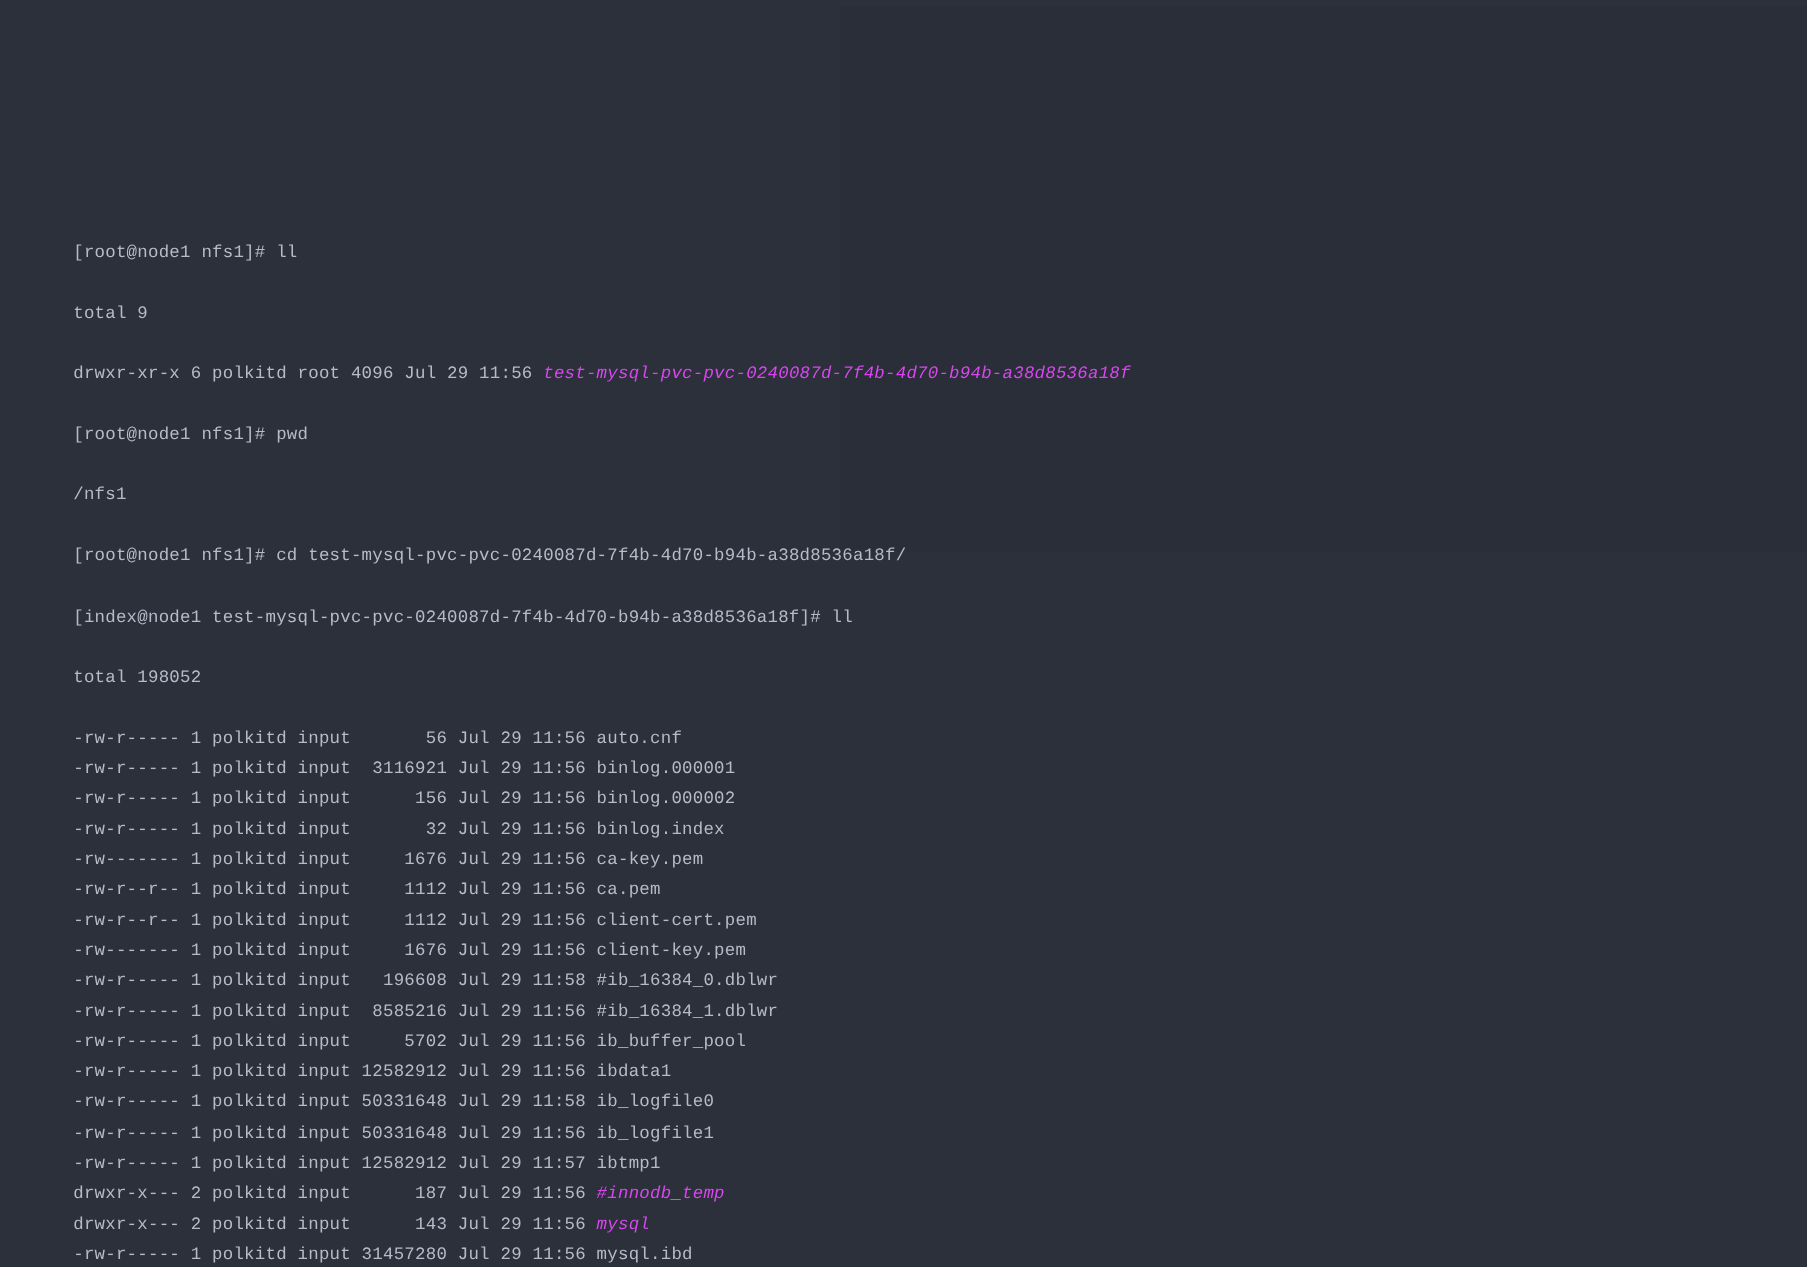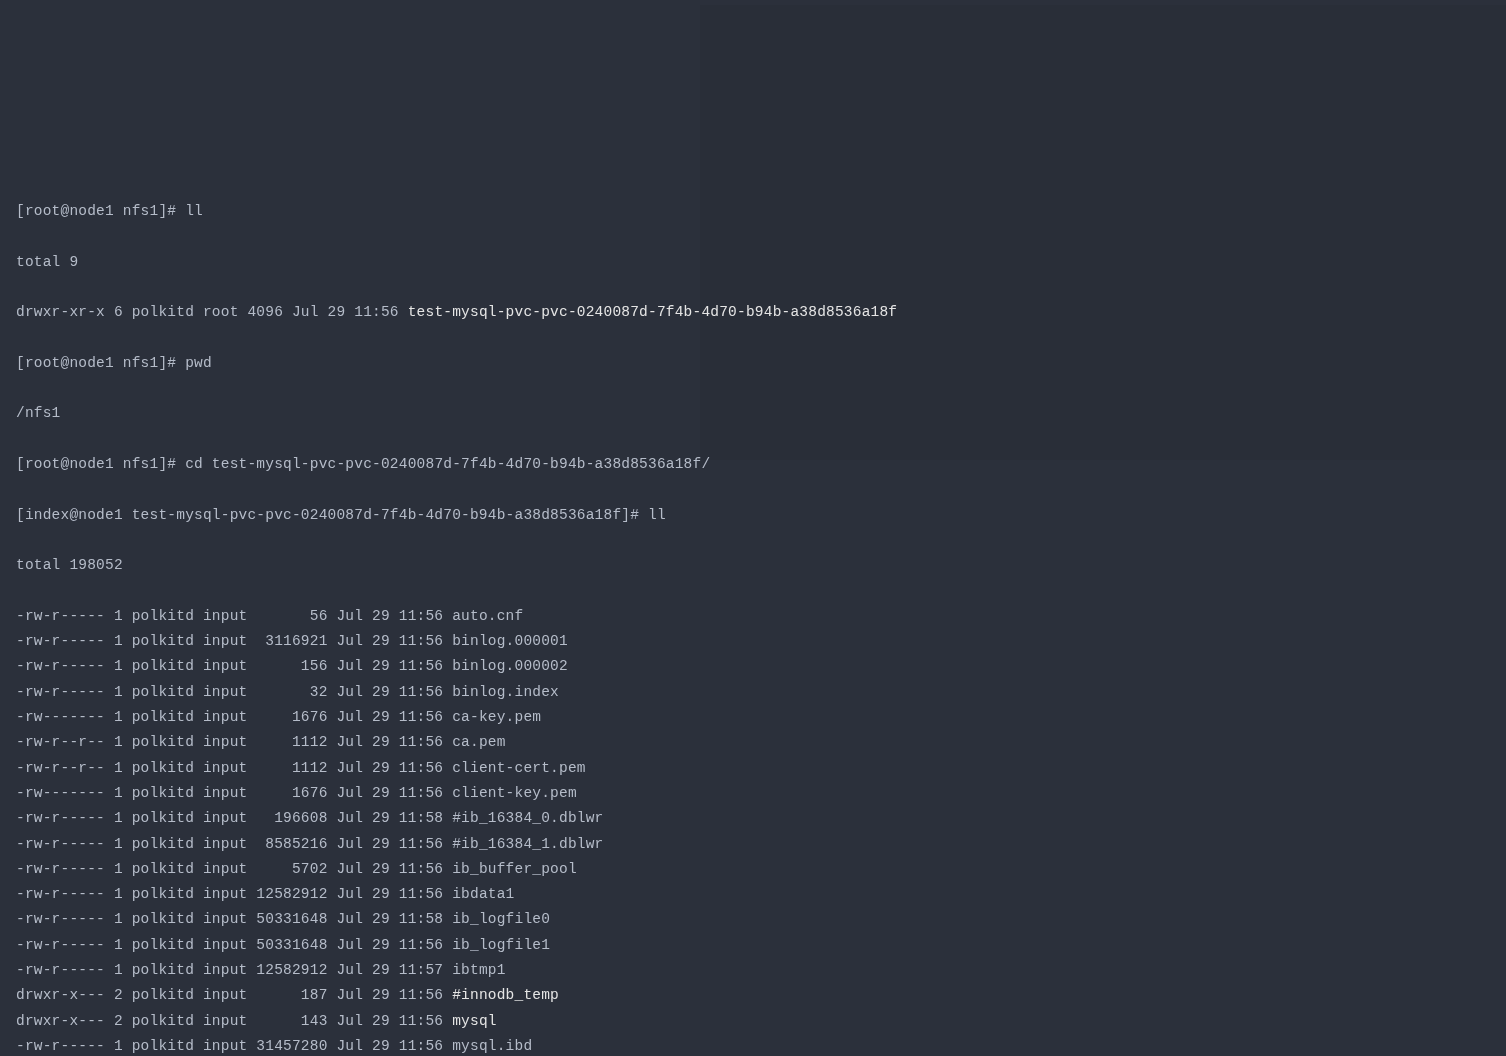--- a/index.html
+++ b/index.html
@@ -9,23 +9,23 @@
       font-family: 'Consolas', 'Monaco', 'Courier New', monospace;
       font-size: 14.5px;
       line-height: 25.3px;
       padding: 22px 16px 16px 16px;
       width: 1506px;
       min-height: 1056px;
       position: relative;
       white-space: pre;
       letter-spacing: 0.2px;
     }
-    .line { display: block; }
+    .line { display: block; margin-left: 45px; }
     .prompt { color: #b5bcc9; }
-    .dir-link { color: #e5e5e5; }
+    .dir-link { color: #d946ef; font-style: italic; }
     .bg-panel {
       position: absolute;
       top: 5px;
       left: 700px;
       right: 0;
       height: 455px;
       background: #282c36;
       opacity: 0.5;
       z-index: -1;
     }

